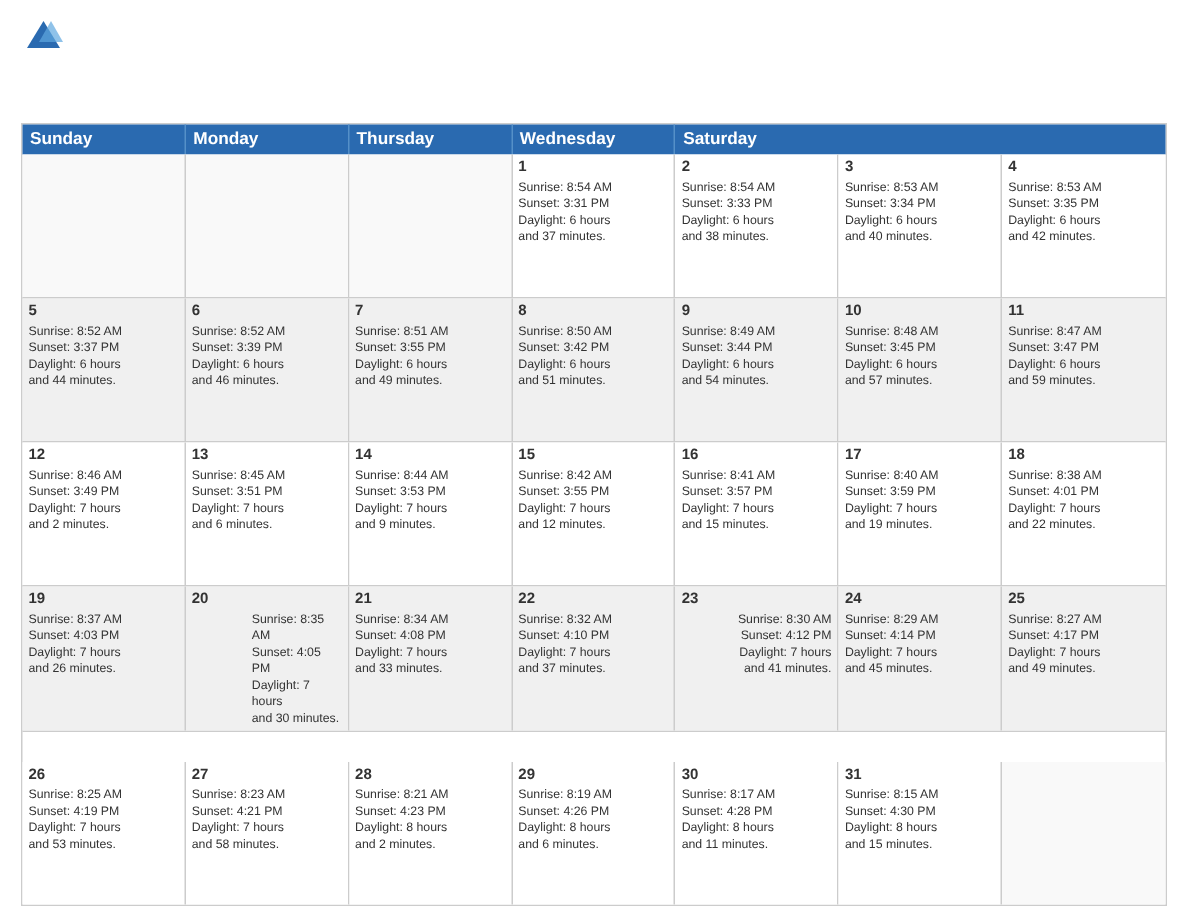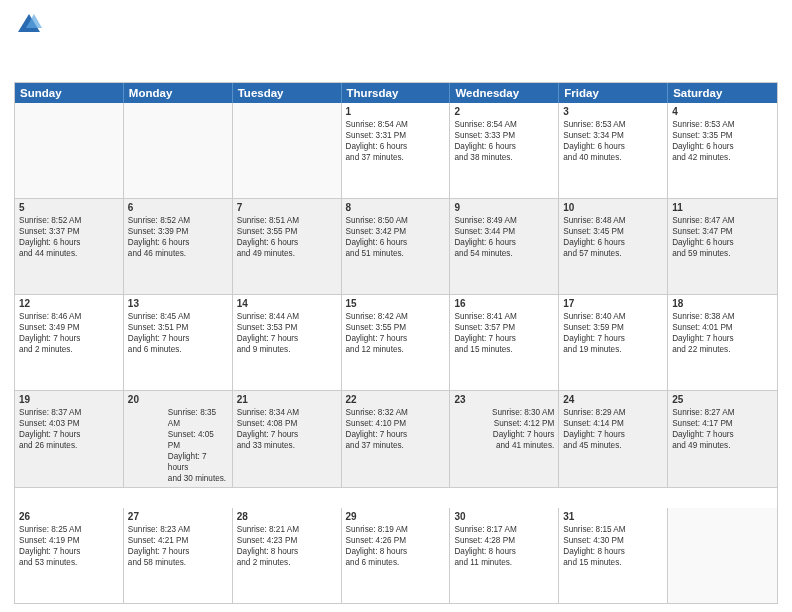--- a/index.html
+++ b/index.html
@@ -133,24 +133,22 @@
     <div class="title-block">
       <div class="main-title"></div>
       <div class="sub-title"></div>
     </div>
   </div>
 
   <div class="calendar">
     <div class="cal-header-row">
     <div class="cal-header-cell">Sunday</div>
         <div class="cal-header-cell">Monday</div>
-        <div class="cal-header-cell">Tuesday</div>
         <div class="cal-header-cell">Thursday</div>
         <div class="cal-header-cell">Wednesday</div>
-        <div class="cal-header-cell">Friday</div>
         <div class="cal-header-cell">Saturday</div>
       </div>
     <div class="cal-body">
     <div class="cal-week">
           <div class="cal-cell empty"></div>
           <div class="cal-cell empty"></div>
           <div class="cal-cell empty"></div>
           <div class="cal-cell">
             <div class="day-num">1</div>
             <div class="cell-text" style="white-space: pre-line;">Sunrise: 8:54 AM

